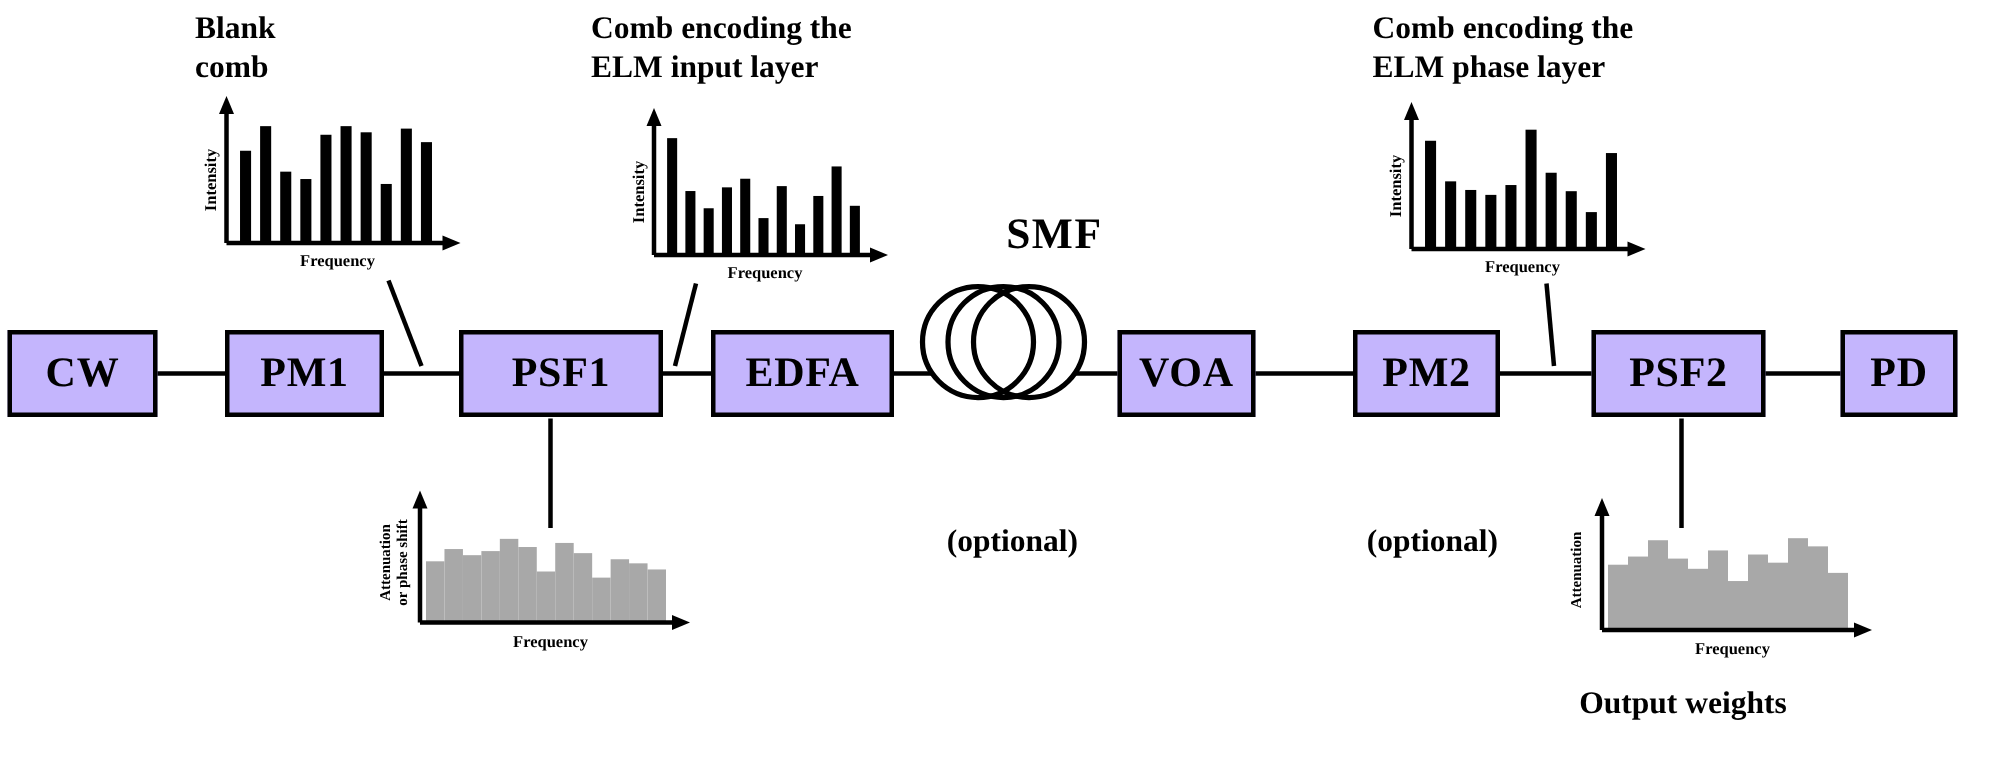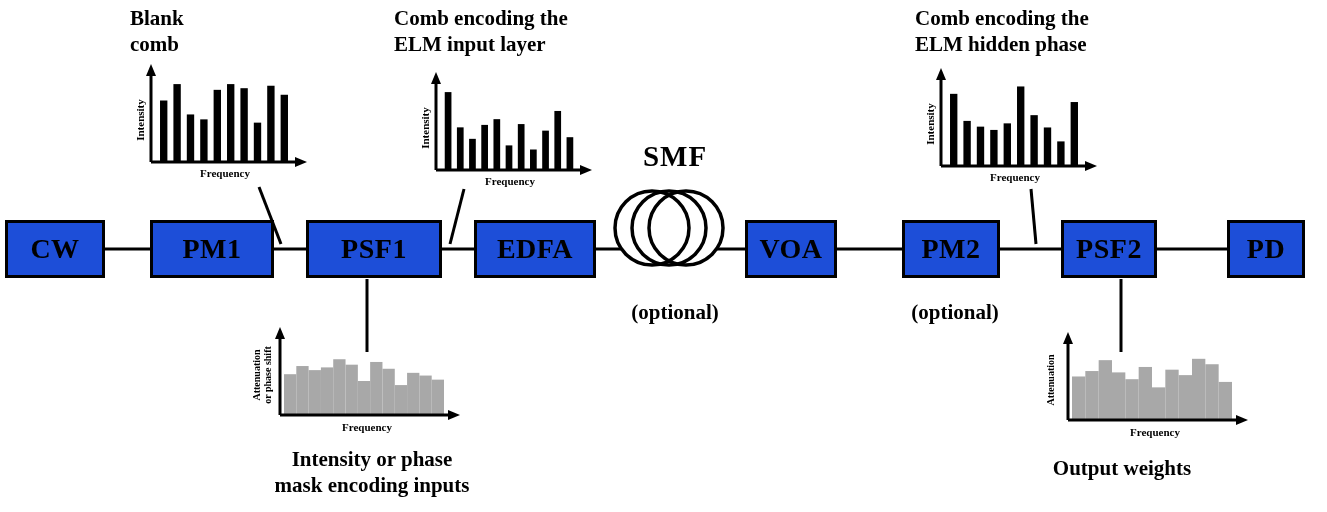--- a/index.html
+++ b/index.html
@@ -4,59 +4,59 @@
 <style>
   html,body{margin:0;padding:0;background:#fff;}
   #figure{
     position:relative;width:1327px;height:512px;background:#ffffff;
     font-family:"Liberation Serif","DejaVu Serif",serif;font-weight:bold;color:#000;
     overflow:hidden;
   }
   .abs{position:absolute;}
   .box{
     position:absolute;top:220px;height:58px;box-sizing:border-box;
-    border:3px solid #000;background:#1d4ed8;
+    border:3px solid #000;background:#c4b5fd;
     display:flex;align-items:center;justify-content:center;
     font-size:28px;font-weight:bold;letter-spacing:.5px;
   }
   .chart-title{
     position:absolute;top:5px;text-align:left;font-size:21px;line-height:1.25;
   }
   .caption{
     position:absolute;text-align:center;font-size:21px;line-height:1.25;
   }
   .optional{
-    position:absolute;text-align:center;font-size:21px;
+    position:absolute;text-align:center;font-size:21px;margin-top:48px;
   }
   .smf-label{
-    position:absolute;text-align:center;font-size:29px;letter-spacing:1px;
+    position:absolute;text-align:right;font-size:29px;letter-spacing:1px;
   }
   svg text{font-family:"Liberation Serif","DejaVu Serif",serif;font-weight:bold;fill:#000;}
 </style>
 </head>
 <body>
 
 <div id="figure">
 
   <svg class="abs" style="left:0;top:0" width="1327" height="512">
     <line x1="55" y1="249" x2="1274" y2="249" stroke="#000" stroke-width="3"></line>
     <line x1="281" y1="244" x2="259" y2="187" stroke="#000" stroke-width="3"></line>
     <line x1="450" y1="244" x2="464" y2="189" stroke="#000" stroke-width="3"></line>
     <line x1="1036" y1="244" x2="1031" y2="189" stroke="#000" stroke-width="3"></line>
     <line x1="367" y1="279" x2="367" y2="352" stroke="#000" stroke-width="3"></line>
     <line x1="1121" y1="279" x2="1121" y2="352" stroke="#000" stroke-width="3"></line>
   </svg>
 
   <div class="box" style="left:5px;width:100px">CW</div>
-  <div class="box" style="left:150px;width:124px">PM1</div>
+  <div class="box" style="left:150px;width:106px">PM1</div>
   <div class="box" style="left:306px;width:136px">PSF1</div>
   <div class="box" style="left:474px;width:122px">EDFA</div>
   <div class="box" style="left:745px;width:92px">VOA</div>
   <div class="box" style="left:902px;width:98px">PM2</div>
-  <div class="box" style="left:1061px;width:96px">PSF2</div>
+  <div class="box" style="left:1061px;width:116px">PSF2</div>
   <div class="box" style="left:1227px;width:78px">PD</div>
 
   <div class="smf-label abs" style="left:615px;width:120px;top:140px">SMF</div>
   <svg class="abs" style="left:612px;top:180px" width="125" height="95">
     <circle cx="40" cy="48" r="37" fill="#fff" stroke="none"></circle>
     <circle cx="57" cy="48" r="37" fill="#fff" stroke="none"></circle>
     <circle cx="74" cy="48" r="37" fill="#fff" stroke="none"></circle>
     <circle cx="40" cy="48" r="37" fill="none" stroke="#000" stroke-width="3.5"></circle>
     <circle cx="57" cy="48" r="37" fill="none" stroke="#000" stroke-width="3.5"></circle>
     <circle cx="74" cy="48" r="37" fill="none" stroke="#000" stroke-width="3.5"></circle>
@@ -67,21 +67,21 @@
   <div class="chart-title" style="left:130px;width:170px">
     <div>Blank</div>
     <div>comb</div>
   </div>
   <div class="chart-title" style="left:394px;width:240px">
     <div>Comb encoding the</div>
     <div>ELM input layer</div>
   </div>
   <div class="chart-title" style="left:915px;width:240px">
     <div>Comb encoding the</div>
-    <div>ELM hidden phase</div>
+    <div>ELM phase layer</div>
   </div>
 
   <svg class="abs" style="left:135px;top:62px" width="175" height="132">
     <g>
         <rect x="25.02" y="38.50" width="7.37" height="61.50" fill="#000000"></rect>
         <rect x="38.41" y="22.10" width="7.37" height="77.90" fill="#000000"></rect>
         <rect x="51.81" y="52.44" width="7.37" height="47.56" fill="#000000"></rect>
         <rect x="65.22" y="57.36" width="7.37" height="42.64" fill="#000000"></rect>
         <rect x="78.61" y="27.84" width="7.37" height="72.16" fill="#000000"></rect>
         <rect x="92.02" y="22.10" width="7.37" height="77.90" fill="#000000"></rect>
@@ -182,19 +182,15 @@
         <rect x="178.67" y="51.92" width="13.33" height="38.08" fill="#a8a8a8"></rect>
       </g>
     <line x1="28" y1="90" x2="28" y2="12" stroke="#000" stroke-width="3"></line>
     <polygon points="28,2 23,14 33,14" fill="#000"></polygon>
     <line x1="28" y1="90" x2="198" y2="90" stroke="#000" stroke-width="3"></line>
     <polygon points="208,90 196,85 196,95" fill="#000"></polygon>
     <text transform="rotate(-90 14 50)" x="14" y="50" text-anchor="middle" font-size="10">Attenuation</text>
     <text x="115" y="106" text-anchor="middle" font-size="11">Frequency</text>
   </svg>
 
-  <div class="caption" style="left:252px;width:240px;top:446px">
-    <div>Intensity or phase</div>
-    <div>mask encoding inputs</div>
-  </div>
   <div class="caption" style="left:1002px;width:240px;top:455px">Output weights</div>
 
 </div>
 
 </body></html>

